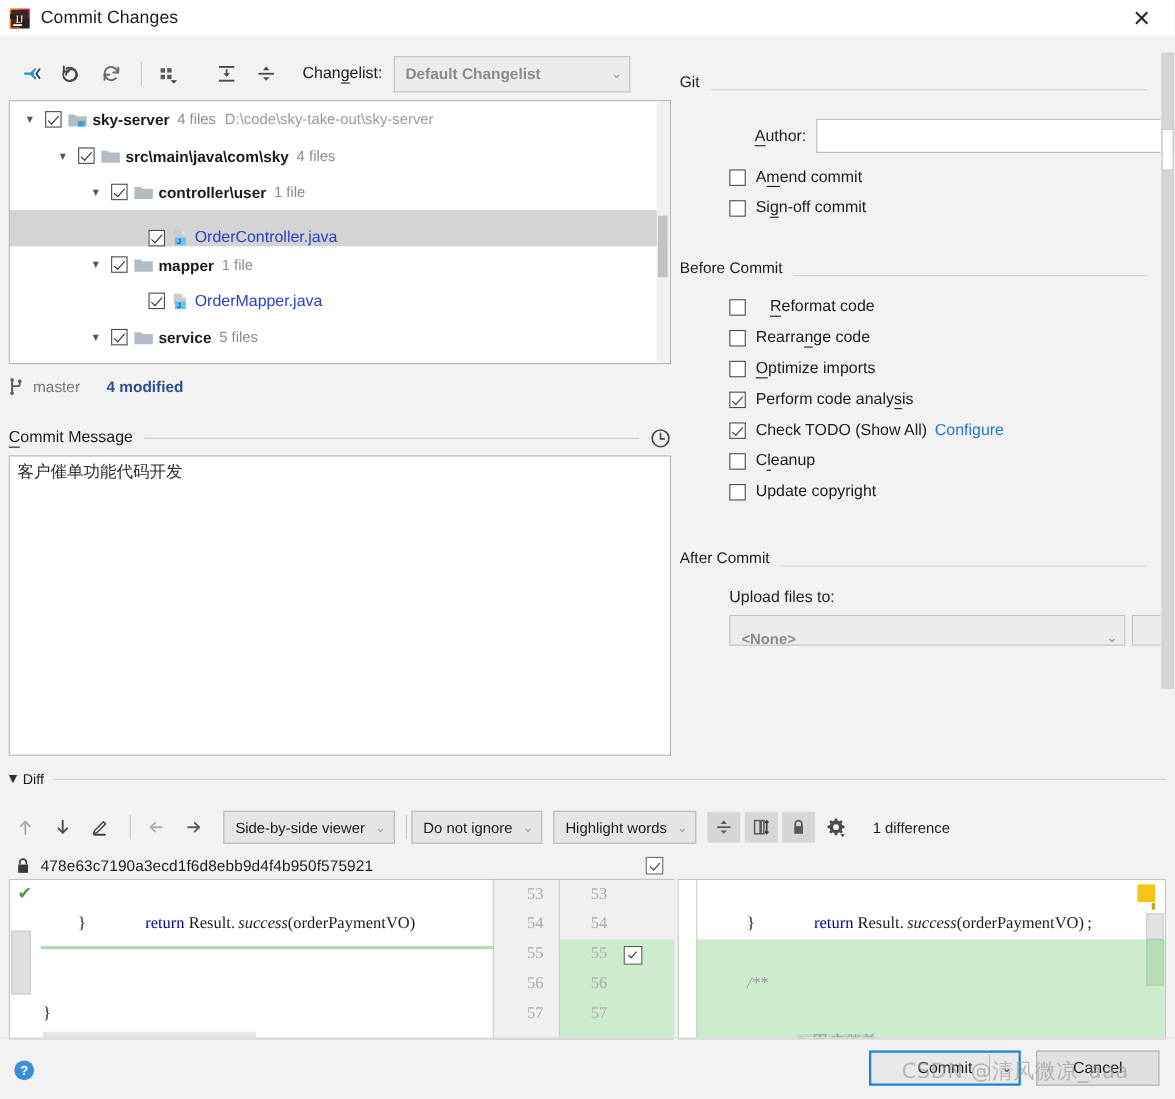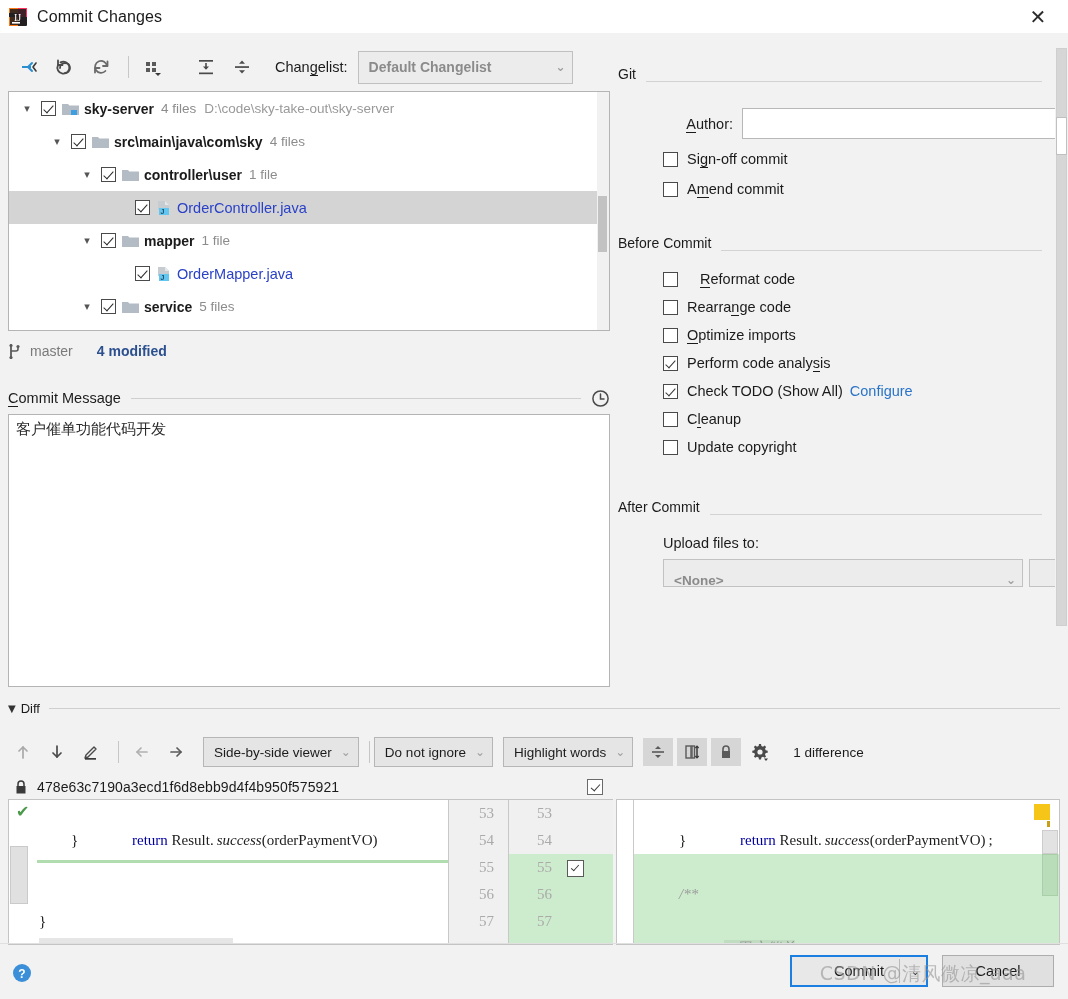--- a/index.html
+++ b/index.html
@@ -54,21 +54,21 @@
 
   
   .tree-wrap {
     position: absolute; left: 8px; top: 91px; width: 602px; height: 240px;
     background: #ffffff; border: 1px solid #b4b4b4; overflow: hidden;
   }
   .tree-row {
     height: 33px; display: flex; align-items: center; white-space: nowrap;
     padding-right: 4px;
   }
-  .tree-row.selected { background: #d4d4d4; }
+  .tree-row.selected { background: #d4d4d4; align-items: flex-end; }
   .twisty {
     width: 16px; height: 16px; display:inline-flex; align-items:center; justify-content:center;
     color: #555; font-size: 11px; font-family: "DejaVu Sans", sans-serif; flex: 0 0 auto;
   }
   .cbox {
     width: 15px; height: 15px; border: 1px solid #4a4a4a; background: #fff;
     display: inline-flex; align-items: center; justify-content: center;
     flex: 0 0 auto; margin-right: 6px; position: relative;
   }
   .cbox.checked::after {
@@ -443,27 +443,27 @@
     <div class="grp-header" style="margin-top:18px;">
       <span class="grp-title">Git</span>
       <span class="grp-line"></span>
     </div>
 
     <div class="field-row" style="margin-top:26px;justify-content:flex-end;">
       <span class="field-label"><u>A</u>uthor:</span>
       <span class="text-input"></span>
     </div>
 
+    <div class="chk-row" style="margin-top:14px;">
+      <span class="chk"></span>
+      <span class="chk-label">A<u>m</u>end commit</span>
+    </div>
     <div class="chk-row">
       <span class="chk"></span>
       <span class="chk-label">Si<u>g</u>n-off commit</span>
-    </div>
-    <div class="chk-row" style="margin-top:14px;">
-      <span class="chk"></span>
-      <span class="chk-label">A<u>m</u>end commit</span>
     </div>
 
     <div class="grp-header" style="margin-top:34px;">
       <span class="grp-title">Before Commit</span>
       <span class="grp-line"></span>
     </div>
 
     <div class="chk-row" style="margin-top:20px;gap:13px;">
       <span class="chk"></span>
       <span class="chk-label"><u>R</u>eformat code</span>

